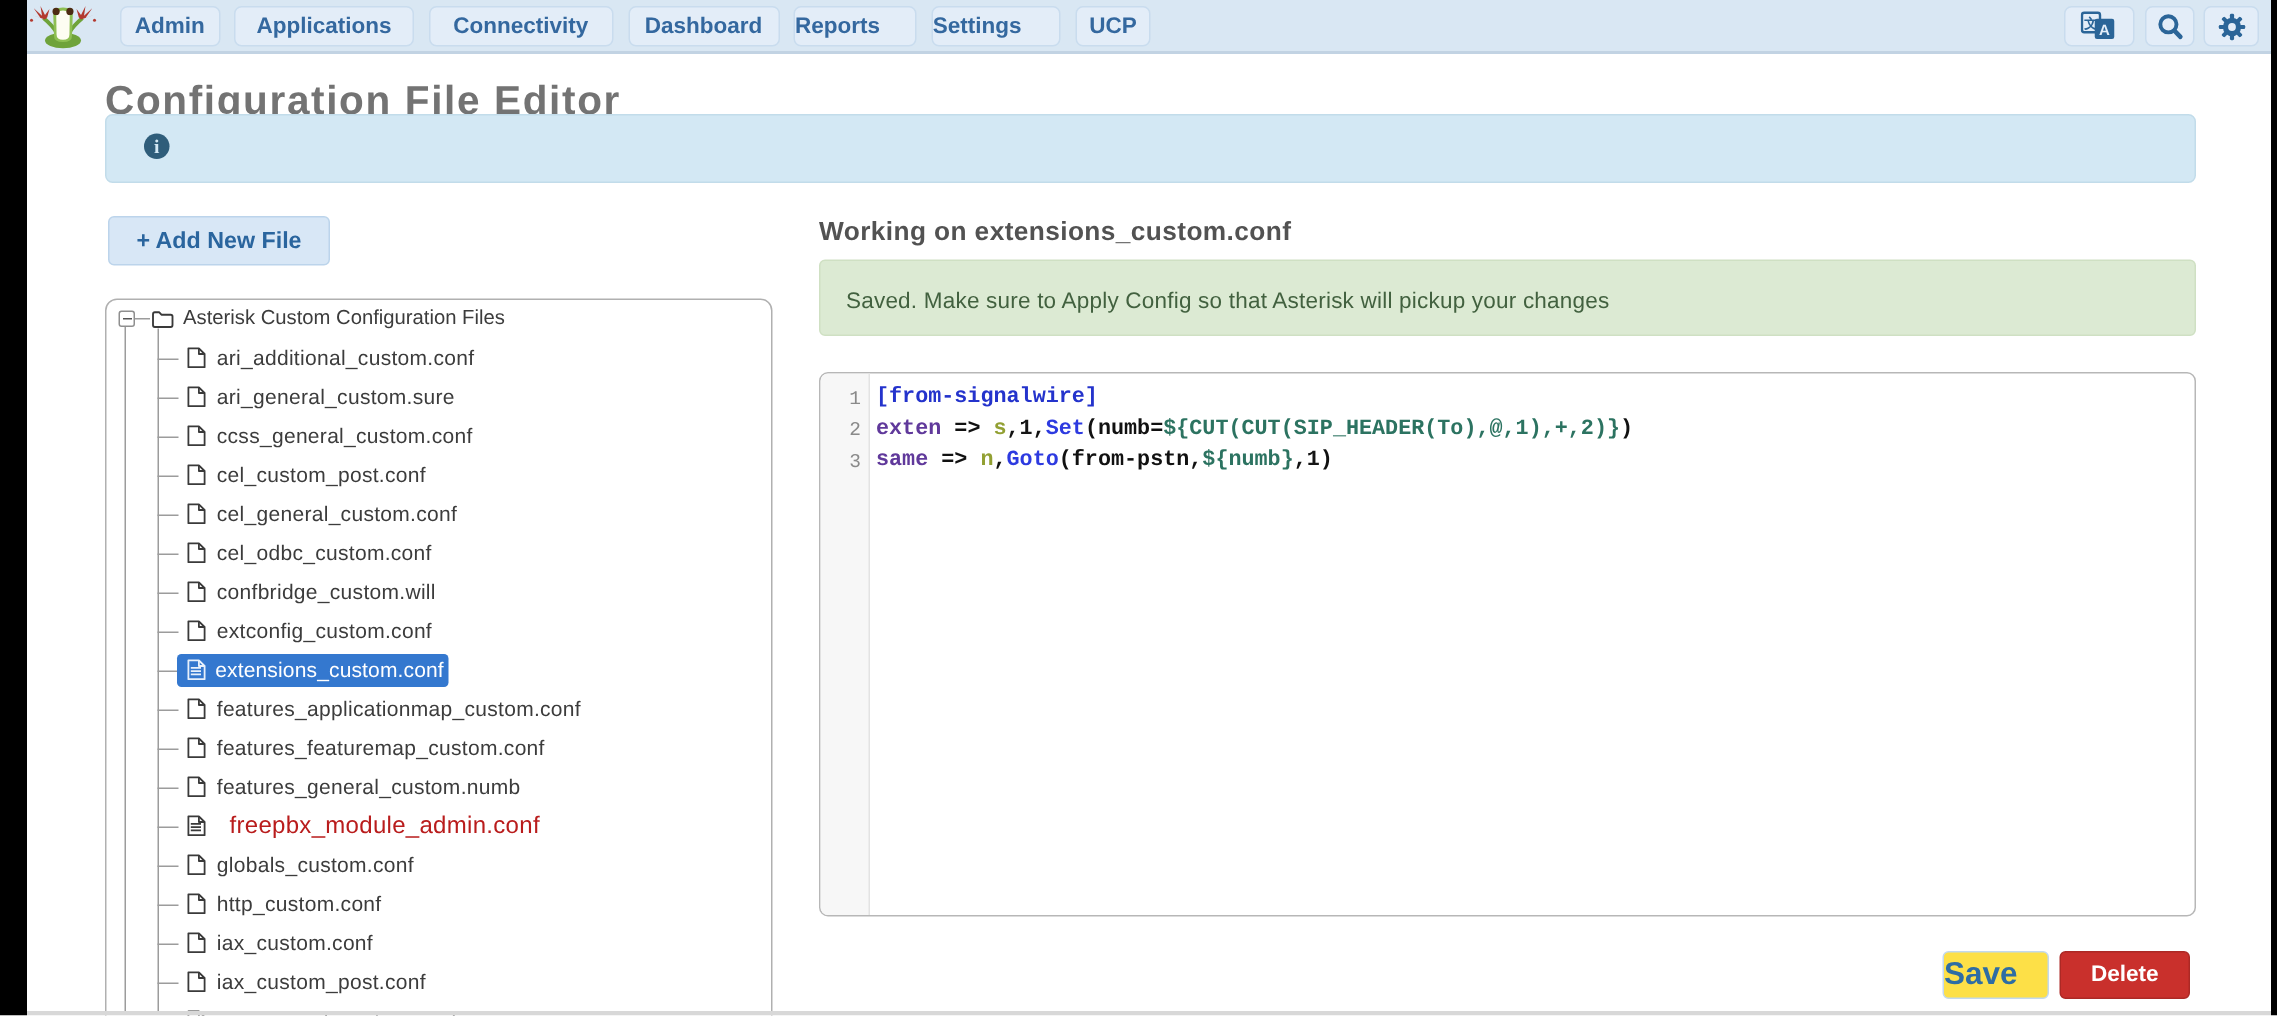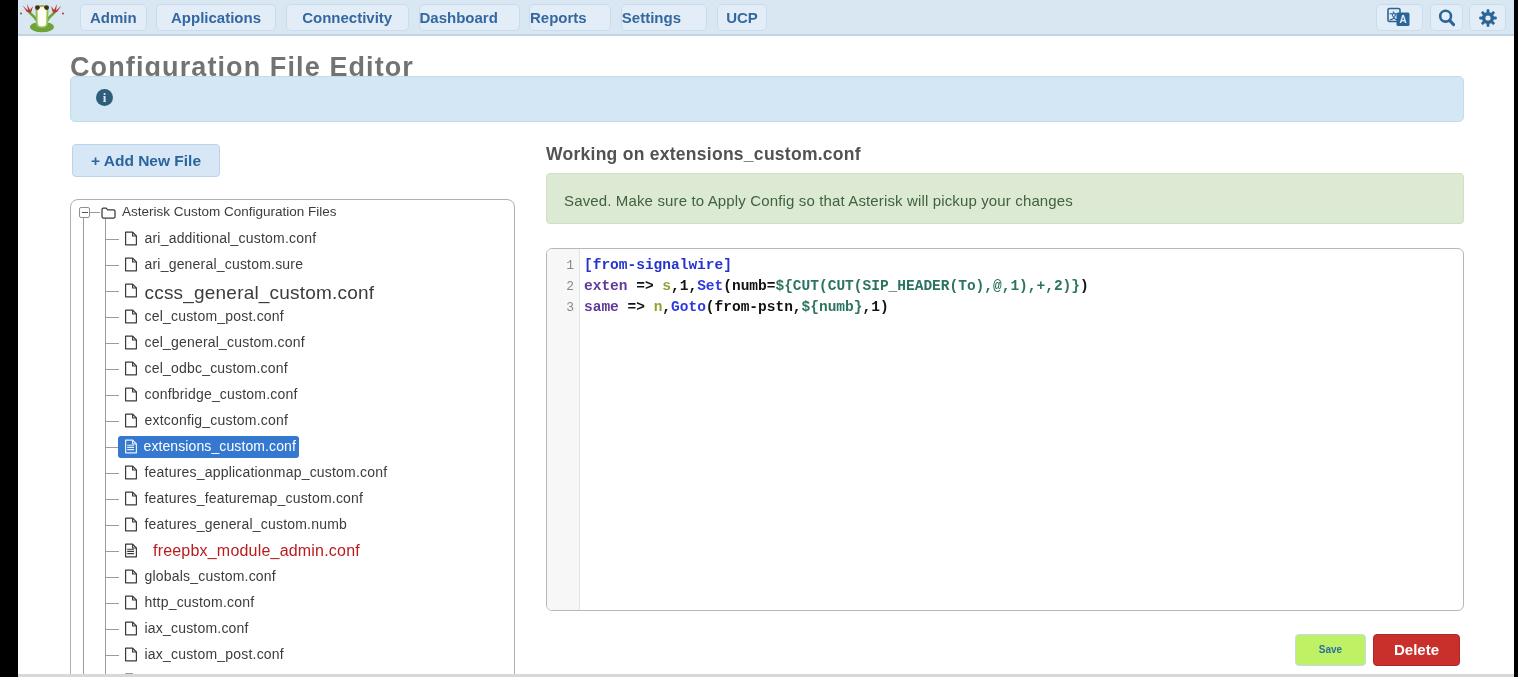--- a/index.html
+++ b/index.html
@@ -5,21 +5,21 @@
   body { width:1518px; height:677px; position:relative; overflow:hidden; background:#fff;
          font-family:"Liberation Sans", sans-serif; }
   .abs { position:absolute; }
 </style></head>
 <body>
 
 <div class="abs" style="left:18px;top:0;width:1496px;height:36px;background:#d9e7f3;border-bottom:2px solid #c2d3e3;box-sizing:border-box">
 <div style="position:absolute;left:62.0px;top:4px;width:66.5px;height:27px;background:#e3edf8;border:1px solid #c9dcee;border-radius:5px;box-sizing:border-box;font-weight:bold;font-size:15px;color:#34689f;text-align:center;line-height:25px">Admin</div>
 <div style="position:absolute;left:138.0px;top:4px;width:120.0px;height:27px;background:#e3edf8;border:1px solid #c9dcee;border-radius:5px;box-sizing:border-box;font-weight:bold;font-size:15px;color:#34689f;text-align:center;line-height:25px">Applications</div>
 <div style="position:absolute;left:267.7px;top:4px;width:123.0px;height:27px;background:#e3edf8;border:1px solid #c9dcee;border-radius:5px;box-sizing:border-box;font-weight:bold;font-size:15px;color:#34689f;text-align:center;line-height:25px">Connectivity</div>
-<div style="position:absolute;left:400.5px;top:4px;width:101.0px;height:27px;background:#e3edf8;border:1px solid #c9dcee;border-radius:5px;box-sizing:border-box;font-weight:bold;font-size:15px;color:#34689f;line-height:25px">Dashboard</div>
+<div style="position:absolute;left:400.5px;top:4px;width:101.0px;height:27px;background:#e3edf8;border:1px solid #c9dcee;border-radius:5px;box-sizing:border-box;font-weight:bold;font-size:15px;color:#34689f;text-align:center;line-height:25px">Dashboard</div>
 <div style="position:absolute;left:511.0px;top:4px;width:82.3px;height:27px;background:#e3edf8;border:1px solid #c9dcee;border-radius:5px;box-sizing:border-box;font-weight:bold;font-size:15px;color:#34689f;text-align:left;line-height:25px">Reports</div>
 <div style="position:absolute;left:602.8px;top:4px;width:86.5px;height:27px;background:#e3edf8;border:1px solid #c9dcee;border-radius:5px;box-sizing:border-box;font-weight:bold;font-size:15px;color:#34689f;text-align:left;line-height:25px">Settings</div>
 <div style="position:absolute;left:698.7px;top:4px;width:50.6px;height:27px;background:#e3edf8;border:1px solid #c9dcee;border-radius:5px;box-sizing:border-box;font-weight:bold;font-size:15px;color:#34689f;text-align:center;line-height:25px">UCP</div>
 <div style="position:absolute;left:1358.0px;top:4px;width:46.5px;height:27px;background:#e3edf8;border:1px solid #c9dcee;border-radius:5px;box-sizing:border-box">
       <svg width="24" height="21" viewBox="0 0 24 21" style="position:absolute;left:10px;top:2px">
         <rect x="1" y="1.5" width="12" height="13" rx="1.5" fill="#e3edf8" stroke="#2b6598" stroke-width="1.6"></rect>
         <text x="7" y="11.5" font-size="9" font-weight="bold" fill="#2b6598" text-anchor="middle" font-family="Liberation Sans">文</text>
         <rect x="9.5" y="5.5" width="13" height="13.5" rx="1.5" fill="#2b6598"></rect>
         <text x="16" y="16" font-size="10" font-weight="bold" fill="#e3edf8" text-anchor="middle" font-family="Liberation Sans">A</text>
       </svg>
@@ -93,21 +93,21 @@
 <svg style="position:absolute;left:124.0px;top:257.0px" width="14" height="15" viewBox="0 0 14 15">
     <path d="M1.6 1.2 H8.6 L12.4 5 V13.8 H1.6 Z" fill="none" stroke="#3a3a3a" stroke-width="1.2" stroke-linejoin="round"></path>
     <path d="M8.6 1.2 V5 H12.4" fill="none" stroke="#3a3a3a" stroke-width="1.2" stroke-linejoin="round"></path>
   </svg>
 <div style="position:absolute;left:144.5px;top:256.0px;font-size:14px;letter-spacing:0.2px;color:#3c3c3c;white-space:nowrap">ari_general_custom.sure</div>
 <div style="position:absolute;left:105px;top:290.5px;width:14px;height:1px;background:#9c9c9c"></div>
 <svg style="position:absolute;left:124.0px;top:283.0px" width="14" height="15" viewBox="0 0 14 15">
     <path d="M1.6 1.2 H8.6 L12.4 5 V13.8 H1.6 Z" fill="none" stroke="#3a3a3a" stroke-width="1.2" stroke-linejoin="round"></path>
     <path d="M8.6 1.2 V5 H12.4" fill="none" stroke="#3a3a3a" stroke-width="1.2" stroke-linejoin="round"></path>
   </svg>
-<div style="position:absolute;left:144.5px;top:282.0px;font-size:19px;letter-spacing:0.2px;color:#3c3c3c;white-space:nowrap">ccss_general_custom.conf</div>
+<div style="position:absolute;left:144.5px;top:282.0px;font-size:14px;letter-spacing:0.2px;color:#3c3c3c;white-space:nowrap">ccss_general_custom.conf</div>
 <div style="position:absolute;left:105px;top:316.5px;width:14px;height:1px;background:#9c9c9c"></div>
 <svg style="position:absolute;left:124.0px;top:309.0px" width="14" height="15" viewBox="0 0 14 15">
     <path d="M1.6 1.2 H8.6 L12.4 5 V13.8 H1.6 Z" fill="none" stroke="#3a3a3a" stroke-width="1.2" stroke-linejoin="round"></path>
     <path d="M8.6 1.2 V5 H12.4" fill="none" stroke="#3a3a3a" stroke-width="1.2" stroke-linejoin="round"></path>
   </svg>
 <div style="position:absolute;left:144.5px;top:308.0px;font-size:14px;letter-spacing:0.2px;color:#3c3c3c;white-space:nowrap">cel_custom_post.conf</div>
 <div style="position:absolute;left:105px;top:342.5px;width:14px;height:1px;background:#9c9c9c"></div>
 <svg style="position:absolute;left:124.0px;top:335.0px" width="14" height="15" viewBox="0 0 14 15">
     <path d="M1.6 1.2 H8.6 L12.4 5 V13.8 H1.6 Z" fill="none" stroke="#3a3a3a" stroke-width="1.2" stroke-linejoin="round"></path>
     <path d="M8.6 1.2 V5 H12.4" fill="none" stroke="#3a3a3a" stroke-width="1.2" stroke-linejoin="round"></path>
@@ -117,21 +117,21 @@
 <svg style="position:absolute;left:124.0px;top:361.0px" width="14" height="15" viewBox="0 0 14 15">
     <path d="M1.6 1.2 H8.6 L12.4 5 V13.8 H1.6 Z" fill="none" stroke="#3a3a3a" stroke-width="1.2" stroke-linejoin="round"></path>
     <path d="M8.6 1.2 V5 H12.4" fill="none" stroke="#3a3a3a" stroke-width="1.2" stroke-linejoin="round"></path>
   </svg>
 <div style="position:absolute;left:144.5px;top:360.0px;font-size:14px;letter-spacing:0.2px;color:#3c3c3c;white-space:nowrap">cel_odbc_custom.conf</div>
 <div style="position:absolute;left:105px;top:394.5px;width:14px;height:1px;background:#9c9c9c"></div>
 <svg style="position:absolute;left:124.0px;top:387.0px" width="14" height="15" viewBox="0 0 14 15">
     <path d="M1.6 1.2 H8.6 L12.4 5 V13.8 H1.6 Z" fill="none" stroke="#3a3a3a" stroke-width="1.2" stroke-linejoin="round"></path>
     <path d="M8.6 1.2 V5 H12.4" fill="none" stroke="#3a3a3a" stroke-width="1.2" stroke-linejoin="round"></path>
   </svg>
-<div style="position:absolute;left:144.5px;top:386.0px;font-size:14px;letter-spacing:0.2px;color:#3c3c3c;white-space:nowrap">confbridge_custom.conf</div>
+<div style="position:absolute;left:144.5px;top:386.0px;font-size:14px;letter-spacing:0.2px;color:#3c3c3c;white-space:nowrap">confbridge_custom.will</div>
 <div style="position:absolute;left:105px;top:420.5px;width:14px;height:1px;background:#9c9c9c"></div>
 <svg style="position:absolute;left:124.0px;top:413.0px" width="14" height="15" viewBox="0 0 14 15">
     <path d="M1.6 1.2 H8.6 L12.4 5 V13.8 H1.6 Z" fill="none" stroke="#3a3a3a" stroke-width="1.2" stroke-linejoin="round"></path>
     <path d="M8.6 1.2 V5 H12.4" fill="none" stroke="#3a3a3a" stroke-width="1.2" stroke-linejoin="round"></path>
   </svg>
 <div style="position:absolute;left:144.5px;top:412.0px;font-size:14px;letter-spacing:0.2px;color:#3c3c3c;white-space:nowrap">extconfig_custom.conf</div>
 <div style="position:absolute;left:105px;top:446.5px;width:14px;height:1px;background:#9c9c9c"></div>
 <div style="position:absolute;left:118px;top:435.5px;width:180.5px;height:22px;background:#3478cf;border-radius:3px"></div>
 <svg style="position:absolute;left:124.0px;top:439.0px" width="14" height="15" viewBox="0 0 14 15">
     <path d="M1.6 1.2 H8.6 L12.4 5 V13.8 H1.6 Z" fill="none" stroke="#e7f0fb" stroke-width="1.2" stroke-linejoin="round"></path>
@@ -199,19 +199,19 @@
 <div class="abs" style="left:546px;top:173px;width:918px;height:51px;background:#dcead3;border:1px solid #cfe0c3;border-radius:4px;box-sizing:border-box">
   <div class="abs" style="left:17px;top:18px;font-size:15px;letter-spacing:0.14px;color:#42613f">Saved. Make sure to Apply Config so that Asterisk will pickup your changes</div>
 </div>
 
 <div style="position:absolute;left:546px;top:248px;width:918px;height:363px;background:#fff;border:1px solid #b7b7b7;border-radius:6px;box-sizing:border-box;overflow:hidden">
     <div style="position:absolute;left:0;top:0;width:32px;height:100%;background:#f7f7f7;border-right:1px solid #e3e3e3"></div>
     <div style="position:absolute;left:0;top:6px;width:27px;text-align:right;font-family:'Liberation Mono',monospace;font-size:13px;line-height:21px;color:#8a8a8a">1<br>2<br>3</div>
     <div style="position:absolute;left:37px;top:6px;font-family:'Liberation Mono',monospace;font-size:14.5px;font-weight:bold;line-height:21px;white-space:pre"><span style="color:#2433cc;font-weight:bold">[from-signalwire]</span><br><span style="color:#60399b">exten</span><span style="color:#111111"> </span><span style="color:#111111;font-weight:bold">=&gt;</span><span style="color:#111111"> </span><span style="color:#92a033">s</span><span style="color:#111111">,</span><span style="color:#151515">1</span><span style="color:#111111">,</span><span style="color:#2d3ae0;font-weight:bold">Set</span><span style="color:#111111">(numb=</span><span style="color:#2c7361">${CUT(CUT(SIP_HEADER(To),@,1),+,2)}</span><span style="color:#111111">)</span><br><span style="color:#60399b">same</span><span style="color:#111111"> </span><span style="color:#111111;font-weight:bold">=&gt;</span><span style="color:#111111"> </span><span style="color:#92a033">n</span><span style="color:#111111">,</span><span style="color:#2d3ae0;font-weight:bold">Goto</span><span style="color:#111111">(from-pstn,</span><span style="color:#2c7361">${numb}</span><span style="color:#111111">,</span><span style="color:#151515">1</span><span style="color:#111111">)</span></div>
   </div>
 
-<div class="abs" style="left:1295px;top:634px;width:71px;height:32px;background:#bef264;border:1px solid #c3d9ee;border-radius:4px;box-sizing:border-box;text-align:center;line-height:30px;font-size:10px;font-weight:bold;color:#2e6da4">Save</div>
+<div class="abs" style="left:1295px;top:634px;width:71px;height:32px;background:#fde047;border:1px solid #c3d9ee;border-radius:4px;box-sizing:border-box;line-height:30px;font-size:21px;font-weight:bold;color:#2e6da4">Save</div>
 <div class="abs" style="left:1373px;top:634px;width:87px;height:32px;background:#c9302c;border:1px solid #ac2925;border-radius:4px;box-sizing:border-box;text-align:center;line-height:30px;font-size:15px;font-weight:bold;color:#fff">Delete</div>
 
 <div class="abs" style="left:18px;top:674px;width:1496px;height:3px;background:#d8d8d8"></div>
 
 <div class="abs" style="left:0;top:0;width:18px;height:677px;background:#000"></div>
 <div class="abs" style="left:1514px;top:0;width:4px;height:677px;background:#000"></div>
 
 </body></html>

